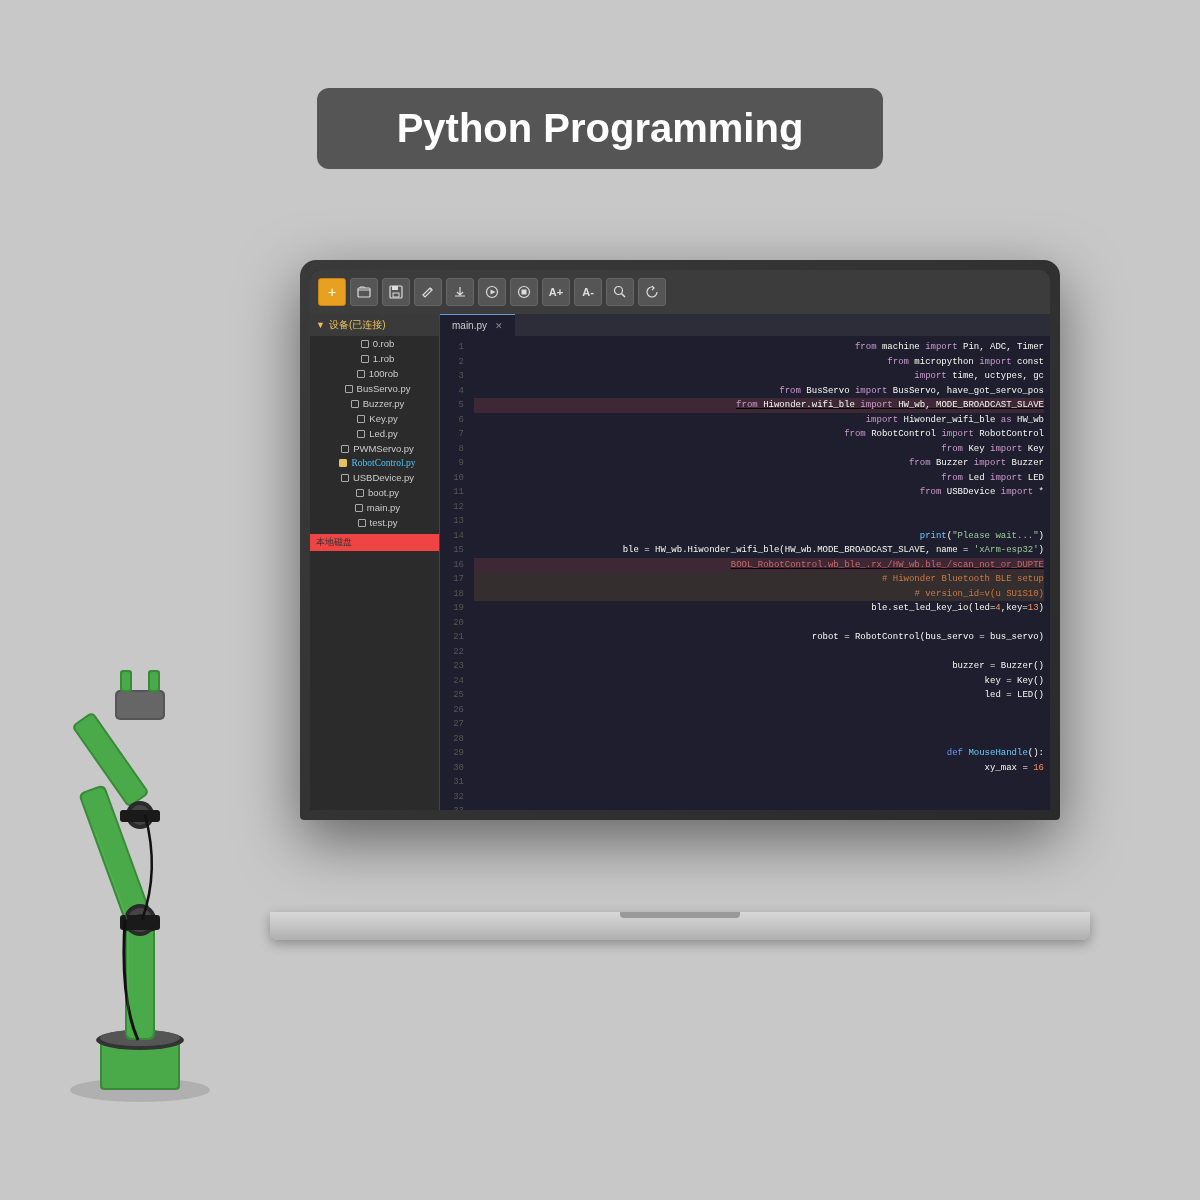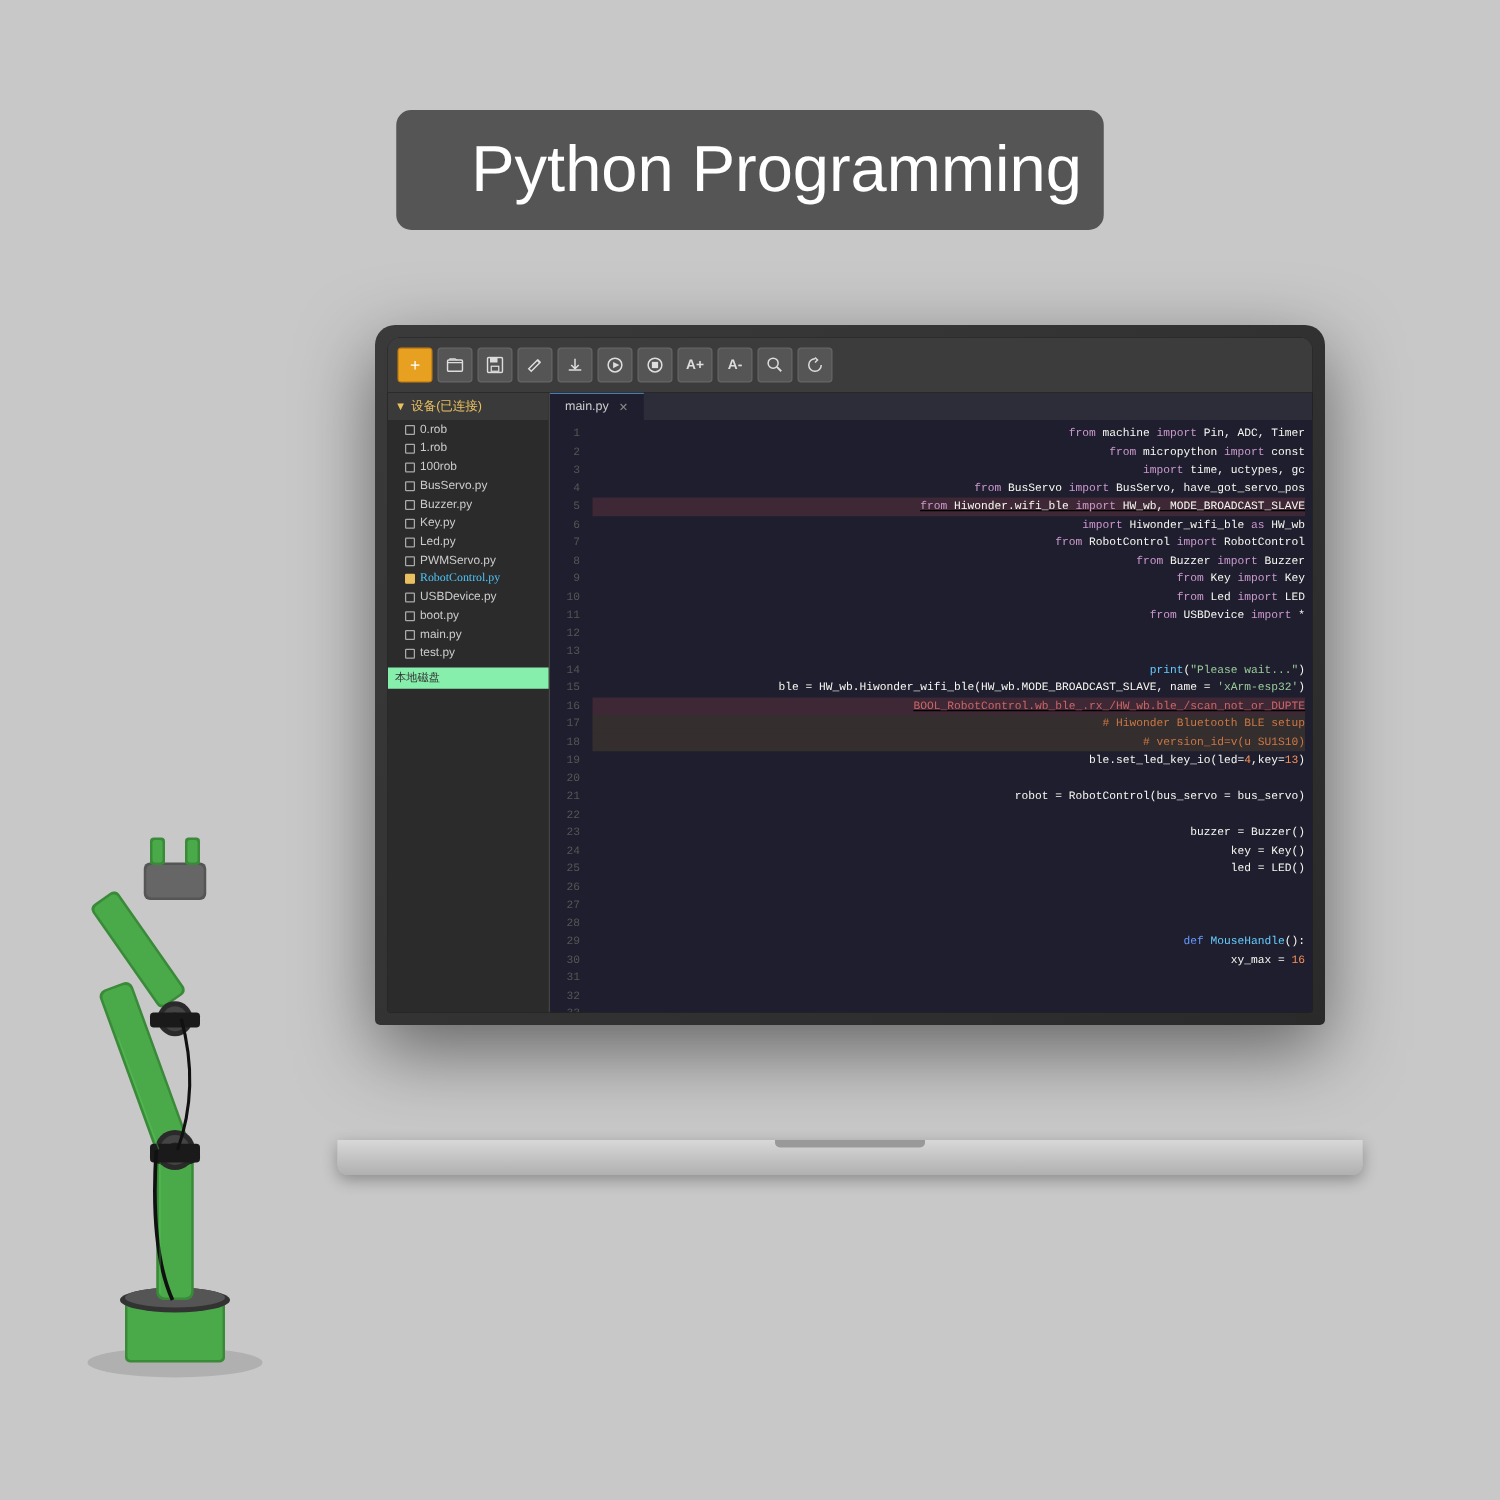--- a/index.html
+++ b/index.html
@@ -21,22 +21,22 @@
       transform: translateX(-50%);
       background: #555555;
       border-radius: 12px;
       padding: 18px 60px;
       width: 566px;
       text-align: center;
     }
 
     .title-text {
       color: #ffffff;
-      font-size: 52px;
-      font-weight: normal;
+      font-size: 40px;
+      font-weight: bold;
       white-space: nowrap;
     }
 
     
     .laptop-wrapper {
       position: absolute;
       top: 260px;
       left: 270px;
       width: 820px;
       height: 680px;
@@ -123,36 +123,37 @@
     }
 
     .file-item {
       color: #cccccc;
       font-size: 9.5px;
       padding: 2px 8px 2px 14px;
       cursor: pointer;
       display: flex;
       align-items: center;
       gap: 4px;
+      justify-content: center;
     }
 
     .file-item.active { color: #4fc3f7; font-family: Liberation Serif, serif; }
 
     .file-icon {
       width: 8px;
       height: 8px;
       border: 1px solid #aaa;
       border-radius: 1px;
       flex-shrink: 0;
     }
 
     .file-icon.yellow { border-color: #e8c060; background: #e8c060; }
 
     .folder-header {
-      background: #86efac;
+      background: #ef4444;
       color: #333;
       font-size: 9px;
       padding: 2px 6px;
       margin-top: 4px;
     }
 
     
     .code-area {
       flex: 1;
       background: #1e1e2e;
@@ -408,22 +409,22 @@
               31<br>32<br>33<br>34<br>35<br>36<br>37<br>38
             </div>
             <div class="code-lines">
               <div class="code-line"><span class="kw-from">from</span> <span style="color:#f8f8f2">machine</span> <span class="kw-import">import</span> <span style="color:#f8f8f2">Pin, ADC, Timer</span></div>
               <div class="code-line"><span class="kw-from">from</span> <span style="color:#f8f8f2">micropython</span> <span class="kw-import">import</span> <span style="color:#f8f8f2">const</span></div>
               <div class="code-line"><span class="kw-import">import</span> <span style="color:#f8f8f2">time, uctypes, gc</span></div>
               <div class="code-line"><span class="kw-from">from</span> <span style="color:#f8f8f2">BusServo</span> <span class="kw-import">import</span> <span style="color:#f8f8f2">BusServo, have_got_servo_pos</span></div>
               <div class="code-line highlight-line"><span class="kw-from">from</span> <span style="color:#f8f8f2">Hiwonder.wifi_ble</span> <span class="kw-import">import</span> <span style="color:#f8f8f2">HW_wb, MODE_BROADCAST_SLAVE</span></div>
               <div class="code-line"><span class="kw-import">import</span> <span style="color:#f8f8f2">Hiwonder_wifi_ble</span> <span class="kw-as">as</span> <span style="color:#f8f8f2">HW_wb</span></div>
               <div class="code-line"><span class="kw-from">from</span> <span style="color:#f8f8f2">RobotControl</span> <span class="kw-import">import</span> <span style="color:#f8f8f2">RobotControl</span></div>
+              <div class="code-line"><span class="kw-from">from</span> <span style="color:#f8f8f2">Key</span> <span class="kw-import">import</span> <span style="color:#f8f8f2">Key</span></div>
               <div class="code-line"><span class="kw-from">from</span> <span style="color:#f8f8f2">Buzzer</span> <span class="kw-import">import</span> <span style="color:#f8f8f2">Buzzer</span></div>
-              <div class="code-line"><span class="kw-from">from</span> <span style="color:#f8f8f2">Key</span> <span class="kw-import">import</span> <span style="color:#f8f8f2">Key</span></div>
               <div class="code-line"><span class="kw-from">from</span> <span style="color:#f8f8f2">Led</span> <span class="kw-import">import</span> <span style="color:#f8f8f2">LED</span></div>
               <div class="code-line"><span class="kw-from">from</span> <span style="color:#f8f8f2">USBDevice</span> <span class="kw-import">import</span> <span style="color:#f8f8f2">*</span></div>
               <div class="code-line">&nbsp;</div>
               <div class="code-line">&nbsp;</div>
               <div class="code-line"><span class="fn-name">print</span><span style="color:#f8f8f2">(</span><span class="str-val">"Please wait..."</span><span style="color:#f8f8f2">)</span></div>
               <div class="code-line"><span style="color:#f8f8f2">ble = HW_wb.Hiwonder_wifi_ble(HW_wb.MODE_BROADCAST_SLAVE, name = </span><span class="str-val">'xArm-esp32'</span><span style="color:#f8f8f2">)</span></div>
               <div class="code-line highlight-line"><span style="color:#cc6666">BOOL_RobotControl.wb_ble_.rx_/HW_wb.ble_/scan_not_or_DUPTE</span></div>
               <div class="code-line highlight-line2"><span style="color:#cc7744"># Hiwonder Bluetooth BLE setup</span></div>
               <div class="code-line highlight-line2"><span style="color:#cc7744"># version_id=v(u SU1S10)</span></div>
               <div class="code-line"><span style="color:#f8f8f2">ble.set_led_key_io(led=</span><span class="num-val">4</span><span style="color:#f8f8f2">,key=</span><span class="num-val">13</span><span style="color:#f8f8f2">)</span></div>

